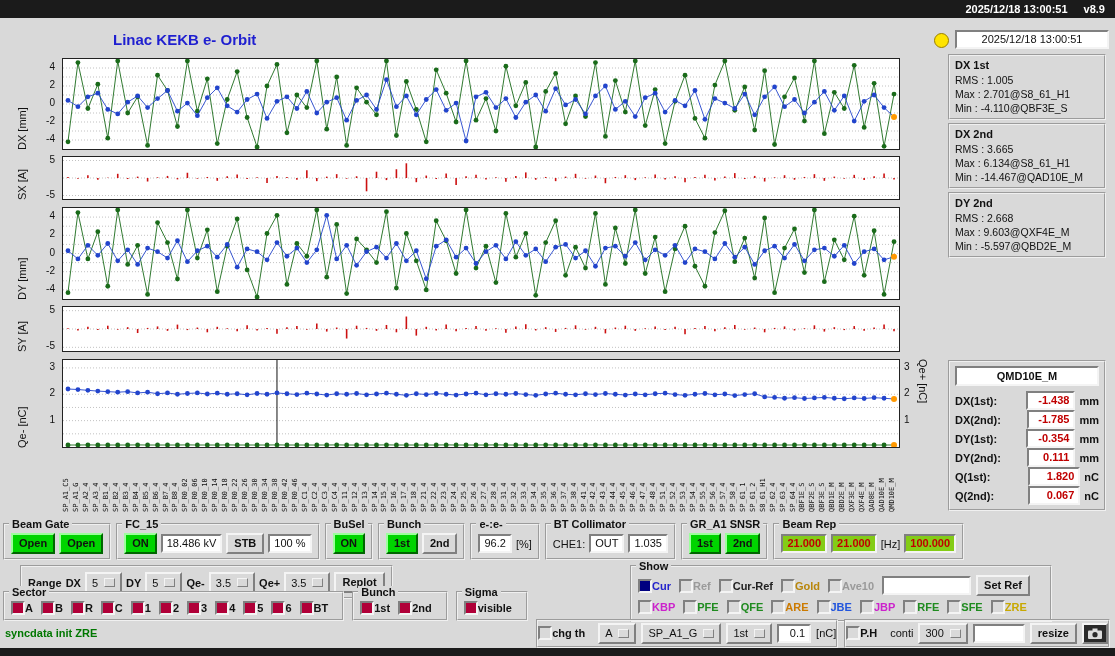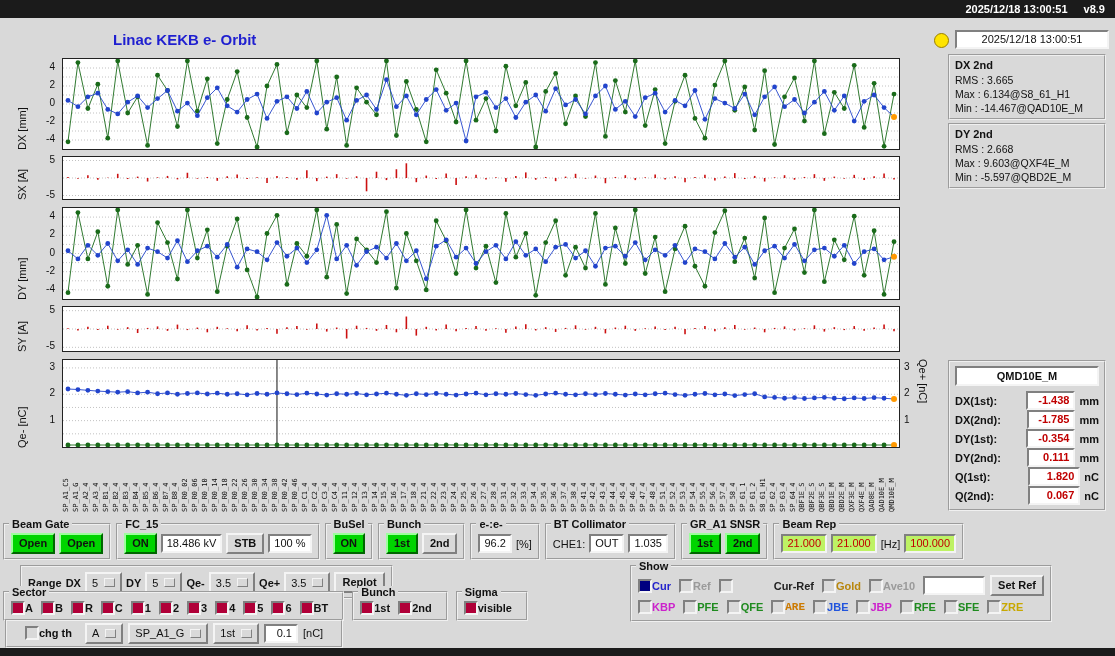--- a/index.html
+++ b/index.html
@@ -40,43 +40,43 @@
   .mlabel{width:52px;font-weight:bold;}
   .mval{width:44px;text-align:right;}
   .munit{font-weight:bold;}
   
   .btn{background:#d9d9d9;border:2px solid;border-color:#f4f4f4 #808080 #808080 #f4f4f4;
        padding:0 6px;height:17px;line-height:17px;font-weight:bold;display:inline-block;white-space:nowrap;}
   .btn.green{background:#00d400;border-color:#9cff9c #006600 #006600 #9cff9c;}
   .val{background:#fff;border:2px solid;border-color:#808080 #f4f4f4 #f4f4f4 #808080;
        padding:0 4px;height:15px;line-height:15px;display:inline-block;white-space:nowrap;}
   .val.red{color:#c00000;font-weight:bold;margin-left:22px;}
-  .val.pink{background:#bef264;color:#c00000;font-weight:normal;}
+  .val.pink{background:#84cc16;color:#c00000;font-weight:bold;}
   .dd{background:#d9d9d9;border:2px solid;border-color:#f4f4f4 #808080 #808080 #f4f4f4;
       height:17px;display:inline-flex;align-items:center;gap:6px;padding:0 5px;white-space:nowrap;}
   .ddind{width:9px;height:7px;border:1px solid;border-color:#f4f4f4 #808080 #808080 #f4f4f4;background:#d9d9d9;}
   .cb{display:inline-flex;align-items:center;gap:0;margin-right:8px;}
   .cbbox{width:10px;height:10px;border:2px solid;border-color:#808080 #f4f4f4 #f4f4f4 #808080;
          background:#d9d9d9;display:inline-block;flex:none;}
   .cblabel{font-weight:bold;white-space:nowrap;}
   .cbrow{display:inline-flex;align-items:center;}
   .group{position:relative;border:2px groove #f0f0f0;padding:8px 6px 4px 6px;display:flex;gap:4px;
          align-items:center;background:#d9d9d9;}
   .gtitle{position:absolute;top:-7px;left:4px;background:#d9d9d9;padding:0 3px;font-size:11px;
           font-weight:bold;line-height:12px;white-space:nowrap;}
   .row1{position:absolute;left:3px;top:523px;display:flex;gap:5px;align-items:stretch;}
   .row2{position:absolute;left:20px;top:565px;display:flex;gap:4px;align-items:center;}
   .row3{position:absolute;left:3px;top:591px;display:flex;gap:8px;align-items:stretch;}
   .show-group{position:absolute;left:630px;top:565px;width:422px;box-sizing:border-box;
-              border:2px groove #f0f0f0;padding:8px 6px 3px 6px;background:#d9d9d9;}
+              border:2px groove #f0f0f0;padding:8px 20px 3px 6px;background:#d9d9d9;}
   .show-line{display:flex;align-items:center;height:21px;}
   .statusbar{position:absolute;left:0;top:620px;width:1115px;height:26px;display:flex;
              align-items:center;padding:0 5px;box-sizing:border-box;gap:6px;}
   .sb-msg{color:#007700;font-weight:bold;flex:1;}
-  .sbpanel{display:flex;align-items:center;gap:5px;border:2px groove #f0f0f0;padding:2px 18px;}
+  .sbpanel{display:flex;align-items:center;gap:5px;border:2px groove #f0f0f0;padding:2px 0;}
   .lbl{white-space:nowrap;}
   .cambtn{background:#2a2a2a;border:2px solid;border-color:#f4f4f4 #808080 #808080 #f4f4f4;
           width:22px;height:17px;display:inline-flex;align-items:center;justify-content:center;}
 </style>
 </head>
 <body>
 
 <div class="page">
 
   <div class="topbar">
@@ -937,20 +937,26 @@
       <span class="bpm" style="left: 776.262px;">QBD2E_M</span>
       <span class="bpm" style="left: 786.214px;">QXF3E_M</span>
       <span class="bpm" style="left: 796.167px;">QXF4E_M</span>
       <span class="bpm" style="left: 806.119px;">QAD8E_M</span>
       <span class="bpm" style="left: 816.071px;">QAD10E_M</span>
       <span class="bpm" style="left: 826.024px;">QMD10E_M</span>
     </div>
 
   <div class="side-stats">
     <div class="statbox">
+      <div class="stitle">DX 1st</div>
+      <div class="sline">RMS : 1.005</div>
+      <div class="sline">Max : 2.701@S8_61_H1</div>
+      <div class="sline">Min : -4.110@QBF3E_S</div>
+    </div>
+    <div class="statbox">
       <div class="stitle">DX 2nd</div>
       <div class="sline">RMS : 3.665</div>
       <div class="sline">Max : 6.134@S8_61_H1</div>
       <div class="sline">Min : -14.467@QAD10E_M</div>
     </div>
     <div class="statbox">
       <div class="stitle">DY 2nd</div>
       <div class="sline">RMS : 2.668</div>
       <div class="sline">Max : 9.603@QXF4E_M</div>
       <div class="sline">Min : -5.597@QBD2E_M</div>
@@ -1073,21 +1079,21 @@
           <span class="cb">
             <span class="cbbox" style="background: rgb(0, 0, 128);"></span>
             <span class="cblabel" style="color: rgb(34, 34, 204);">Cur</span>
           </span>
           <span class="cb">
             <span class="cbbox"></span>
             <span class="cblabel" style="color: rgb(154, 154, 154);">Ref</span>
           </span>
           <span class="cb">
             <span class="cbbox"></span>
-            <span class="cblabel" style="color: rgb(34, 34, 34); margin-left: 41px;">Cur-Ref</span>
+            <span class="cblabel" style="color: rgb(34, 34, 34);">Cur-Ref</span>
           </span>
           <span class="cb">
             <span class="cbbox"></span>
             <span class="cblabel" style="color: rgb(184, 134, 11);">Gold</span>
           </span>
           <span class="cb">
             <span class="cbbox"></span>
             <span class="cblabel" style="color: rgb(154, 154, 154);">Ave10</span>
           </span>
         </span>
@@ -1103,21 +1109,21 @@
           <span class="cb">
             <span class="cbbox"></span>
             <span class="cblabel" style="color: rgb(31, 139, 31);">PFE</span>
           </span>
           <span class="cb">
             <span class="cbbox"></span>
             <span class="cblabel" style="color: rgb(31, 139, 31);">QFE</span>
           </span>
           <span class="cb">
             <span class="cbbox"></span>
-            <span class="cblabel" style="color: rgb(204, 122, 0); font-family: Liberation Mono, monospace;">ARE</span>
+            <span class="cblabel" style="color: rgb(204, 122, 0);">ARE</span>
           </span>
           <span class="cb">
             <span class="cbbox"></span>
             <span class="cblabel" style="color: rgb(34, 85, 221);">JBE</span>
           </span>
           <span class="cb">
             <span class="cbbox"></span>
             <span class="cblabel" style="color: rgb(204, 34, 204);">JBP</span>
           </span>
           <span class="cb">
@@ -1204,36 +1210,57 @@
       <span class="cbrow">
           <span class="cb">
             <span class="cbbox" style="background: rgb(176, 0, 56);"></span>
             <span class="cblabel">visible</span>
           </span>
         </span>
     </div>
   </div>
 
   <div class="statusbar">
+    <span class="sb-msg">syncdata init ZRE</span>
     <span class="sbpanel">
       <span class="cb">
           <span class="cbbox"></span>
           <span class="cblabel">chg th</span>
         </span>
       <span class="dd">
           <span>A</span>
           <span class="ddind"></span>
         </span>
       <span class="dd">
           <span>SP_A1_G</span>
           <span class="ddind"></span>
         </span>
       <span class="dd">
           <span>1st</span>
           <span class="ddind"></span>
         </span>
       <span class="val" style="width:22px;text-align:right">0.1</span>
       <span class="lbl">[nC]</span>
     </span>
+    <span class="sbpanel">
+      <span class="cb">
+          <span class="cbbox"></span>
+          <span class="cblabel">P.H</span>
+        </span>
+      <span class="lbl">conti</span>
+      <span class="dd">
+          <span>300</span>
+          <span class="ddind"></span>
+        </span>
+      <span class="val" style="width:40px"></span>
+      <span class="btn">resize</span>
+      <span class="cambtn">
+        <svg width="14" height="11" viewBox="0 0 14 11">
+          <rect x="0" y="2.5" width="14" height="8.5" rx="1" fill="#dcdcdc"></rect>
+          <rect x="4.5" y="0.5" width="5" height="3" fill="#dcdcdc"></rect>
+          <circle cx="7" cy="6.7" r="2.6" fill="#2a2a2a"></circle>
+        </svg>
+      </span>
+    </span>
   </div>
 
   <div class="bottombar"></div>
 </div>
 
 </body></html>

